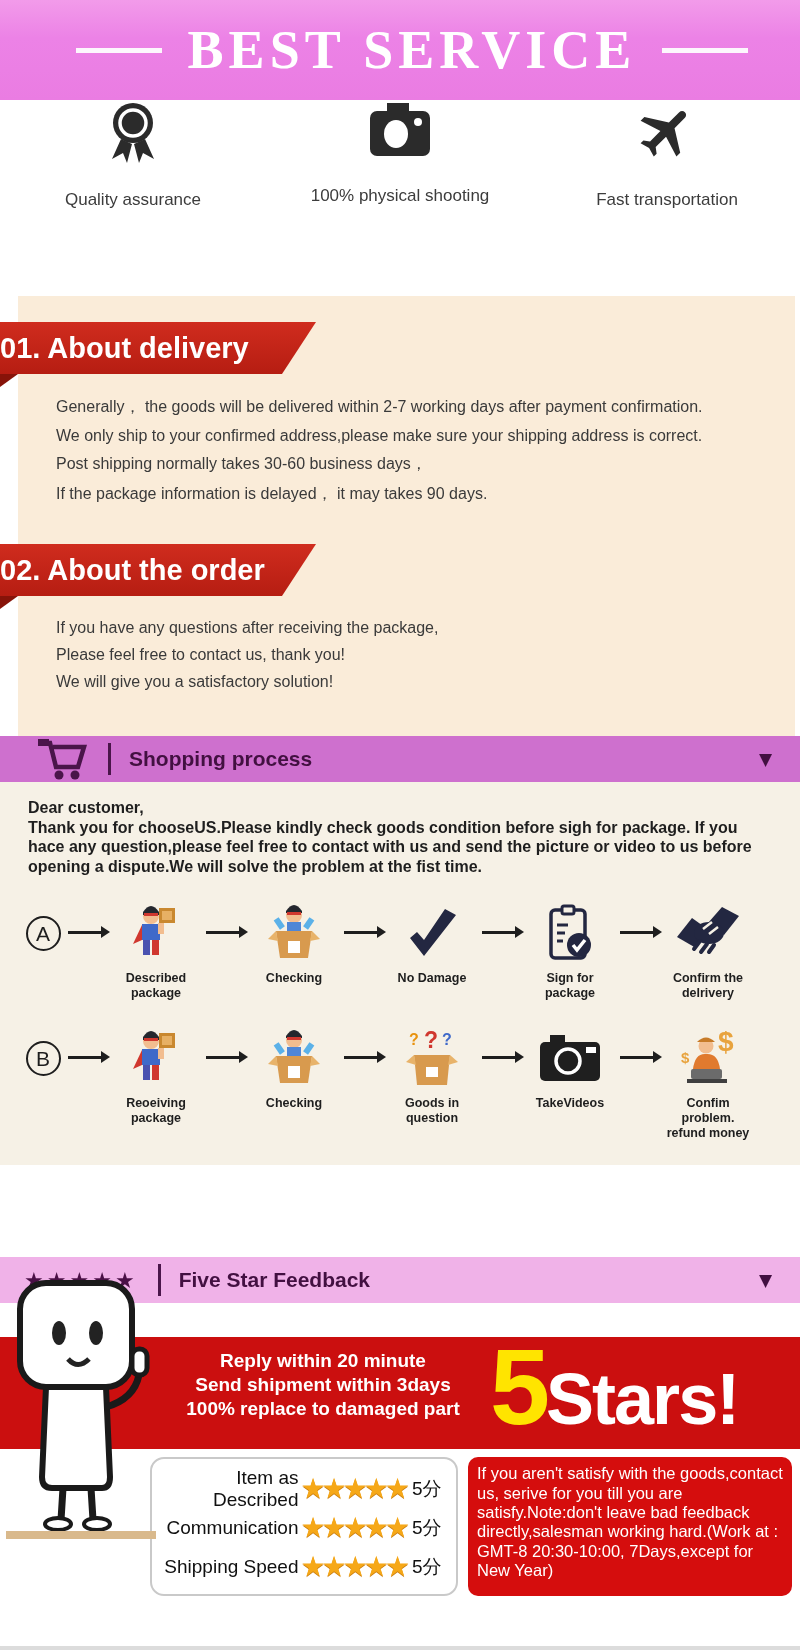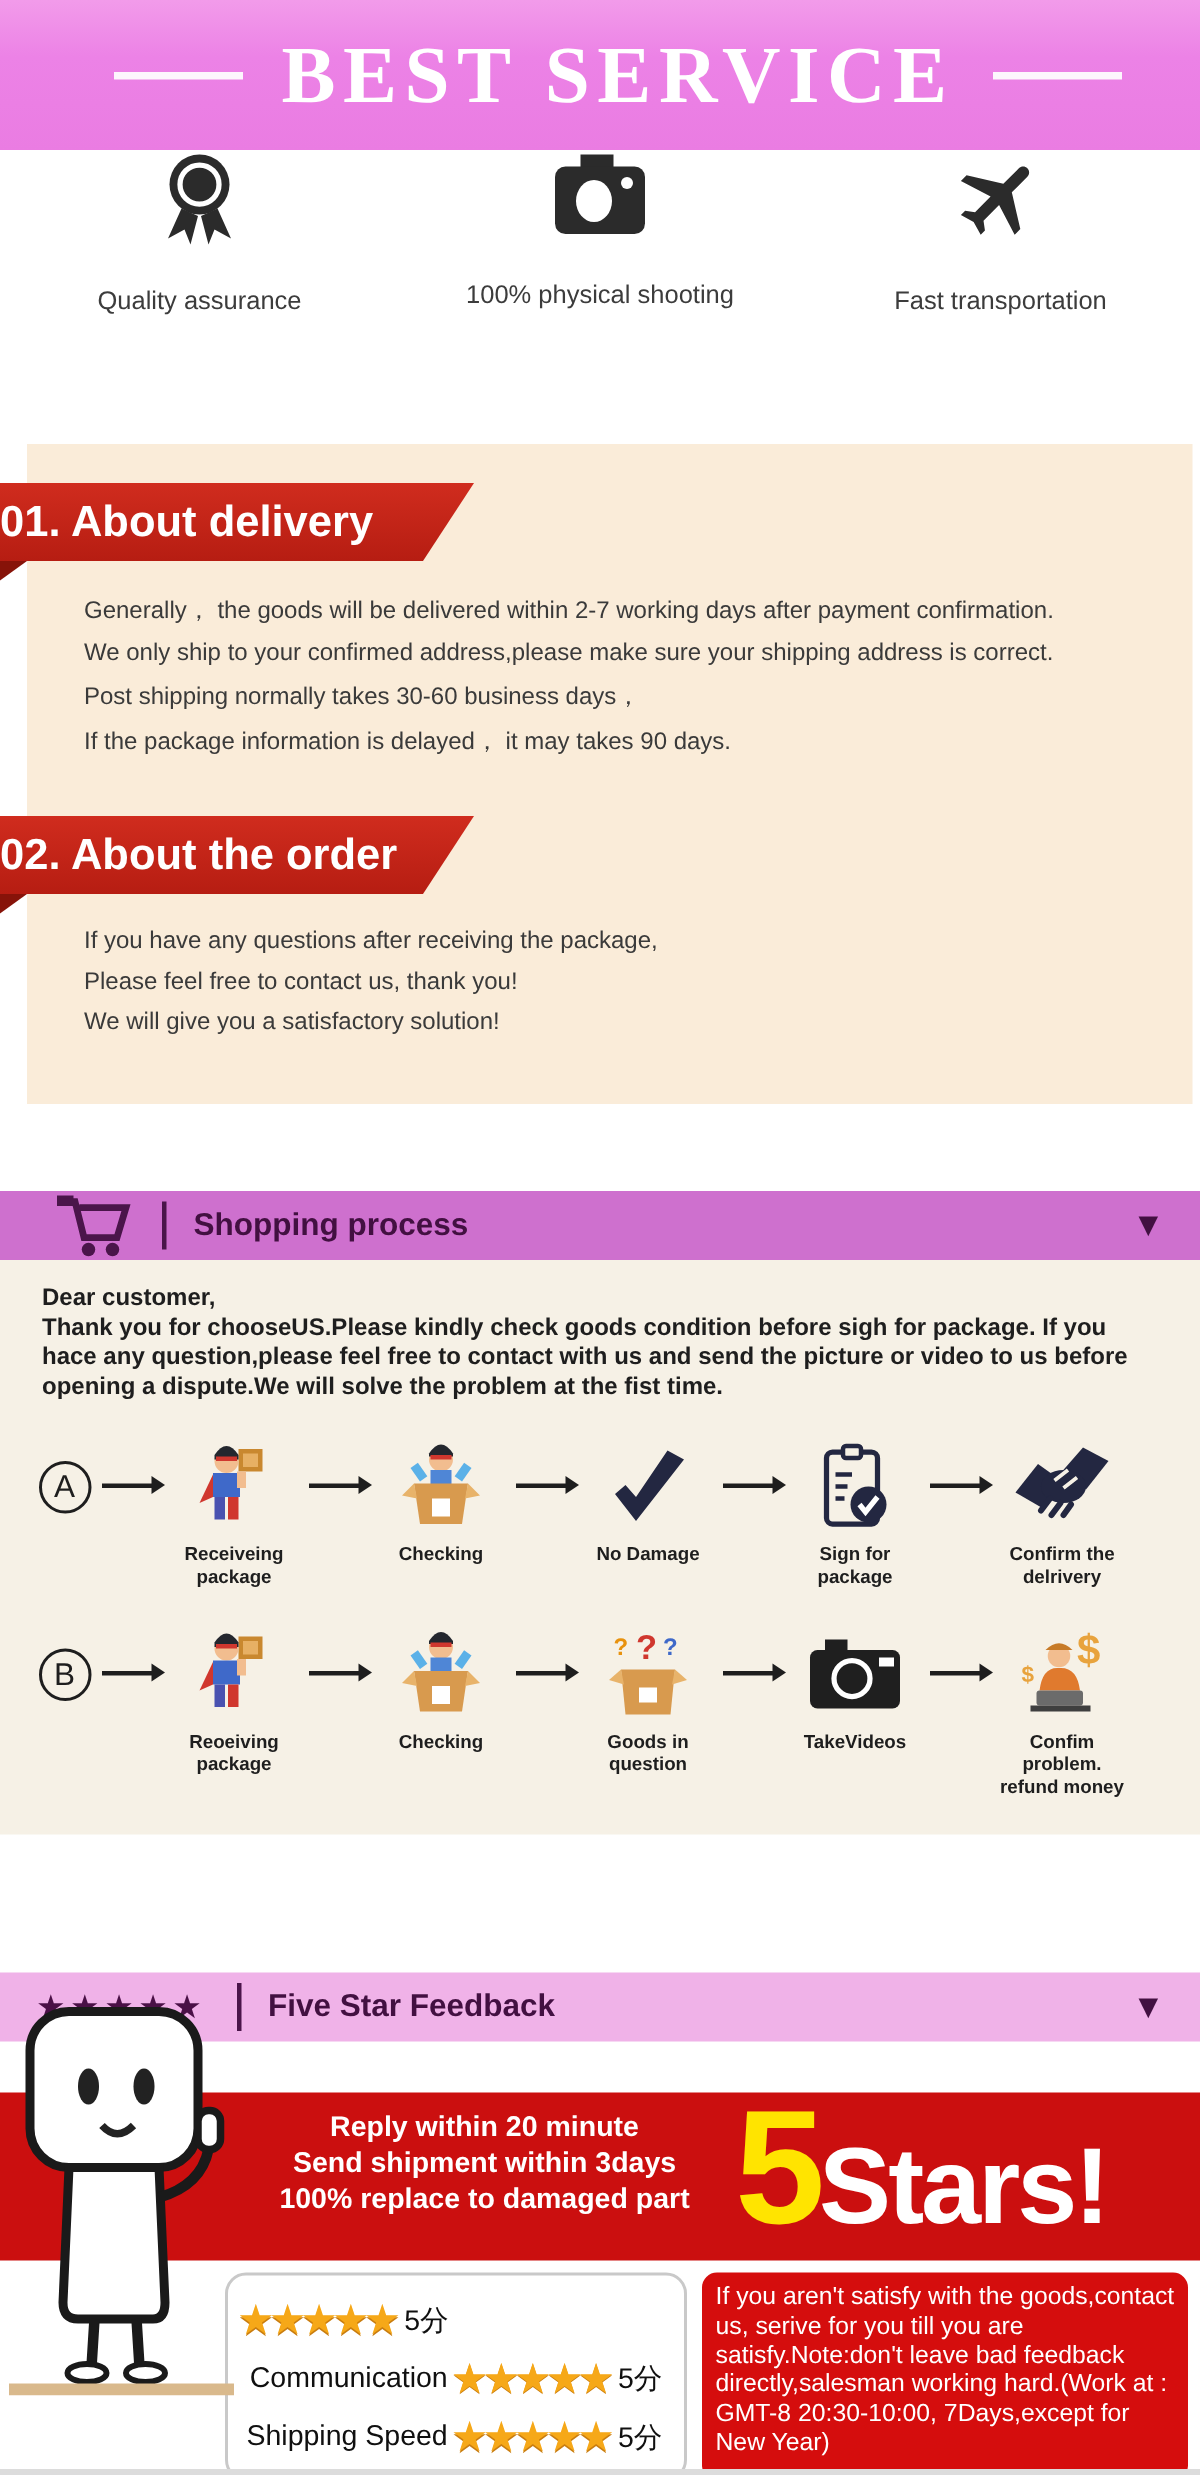--- a/index.html
+++ b/index.html
@@ -51,21 +51,21 @@
   }
   .info-text { padding: 14px 20px 6px 38px; }
   .info-text p { font-size: 16px; color: #3a3a3a; margin: 9px 0; white-space: nowrap; }
   .gap-block { height: 24px; }
   
   .section-banner {
     height: 46px; display: flex; align-items: center;
     background: #ce70ce;
   }
   .section-banner.light { background: #f0b2e8; }
-  .shop-banner { margin-top: 58px; }
+  .shop-banner { }
   .banner-icon { margin-left: 36px; display: flex; align-items: center; }
   .banner-divider { width: 3px; height: 32px; background: #4a154a; margin: 0 18px 0 20px; }
   .section-banner h2 { font-size: 21px; font-weight: bold; color: #421041; }
   .banner-caret { margin-left: auto; margin-right: 28px; color: #421041; font-size: 17px; font-family: "DejaVu Sans", sans-serif; cursor: pointer; }
   .banner-stars { margin-left: 24px; color: #4a1046; font-size: 22px; letter-spacing: 3px; font-family: "DejaVu Sans", sans-serif; }
   
   .process-section { background: #f6f1e6; padding: 16px 0 24px 0; }
   .intro { margin: 0 28px; }
   .intro p { font-size: 16px; font-weight: bold; color: #1e1e1e; line-height: 1.22; }
   .process-row { display: flex; align-items: flex-start; margin: 24px 8px 0 20px; }
@@ -220,21 +220,21 @@
           <circle cx="22" cy="13" r="8" fill="#f2bd8f"></circle>
           <path d="M14 9 Q22 -3 30 9 L30 12 L14 12 Z" fill="#24272e"></path>
           <rect x="15" y="10" width="14" height="3" fill="#d0372e"></rect>
           <rect x="13" y="21" width="18" height="16" fill="#3f69c9"></rect>
           <path d="M13 22 L4 41 L13 37 Z" fill="#d0372e"></path>
           <rect x="29" y="20" width="6" height="11" fill="#f2bd8f"></rect>
           <rect x="14" y="37" width="7" height="15" fill="#4a52b0"></rect>
           <rect x="23" y="37" width="7" height="15" fill="#d0372e"></rect>
         </svg>
       </div>
-      <div class="step-label">Receiveing package</div>
+      <div class="step-label">Described package</div>
     </div>
     <div class="arrow-cell">
         <div class="arrow"></div>
       </div>
     <div class="step">
       <div class="icon-box">
         <svg width="56" height="60" viewBox="0 0 56 60">
           <circle cx="28" cy="12" r="8" fill="#f2bd8f"></circle>
           <path d="M20 8 Q28 -4 36 8 L36 10 L20 10 Z" fill="#24272e"></path>
           <rect x="21" y="9" width="14" height="3" fill="#d0372e"></rect>
@@ -422,20 +422,21 @@
     </div>
     <div class="bigstars">
       <span class="big-number">5</span>
       <span class="big-word">Stars!</span>
     </div>
   </div>
 
   <div class="boxes-row">
     <div class="rating-box">
       <div class="rating-row">
+        <span class="rating-label">Item as Described</span>
         <span class="rating-stars">★★★★★</span>
         <span class="rating-score">5分</span>
       </div>
       <div class="rating-row">
         <span class="rating-label">Communication</span>
         <span class="rating-stars">★★★★★</span>
         <span class="rating-score">5分</span>
       </div>
       <div class="rating-row">
         <span class="rating-label">Shipping Speed</span>

